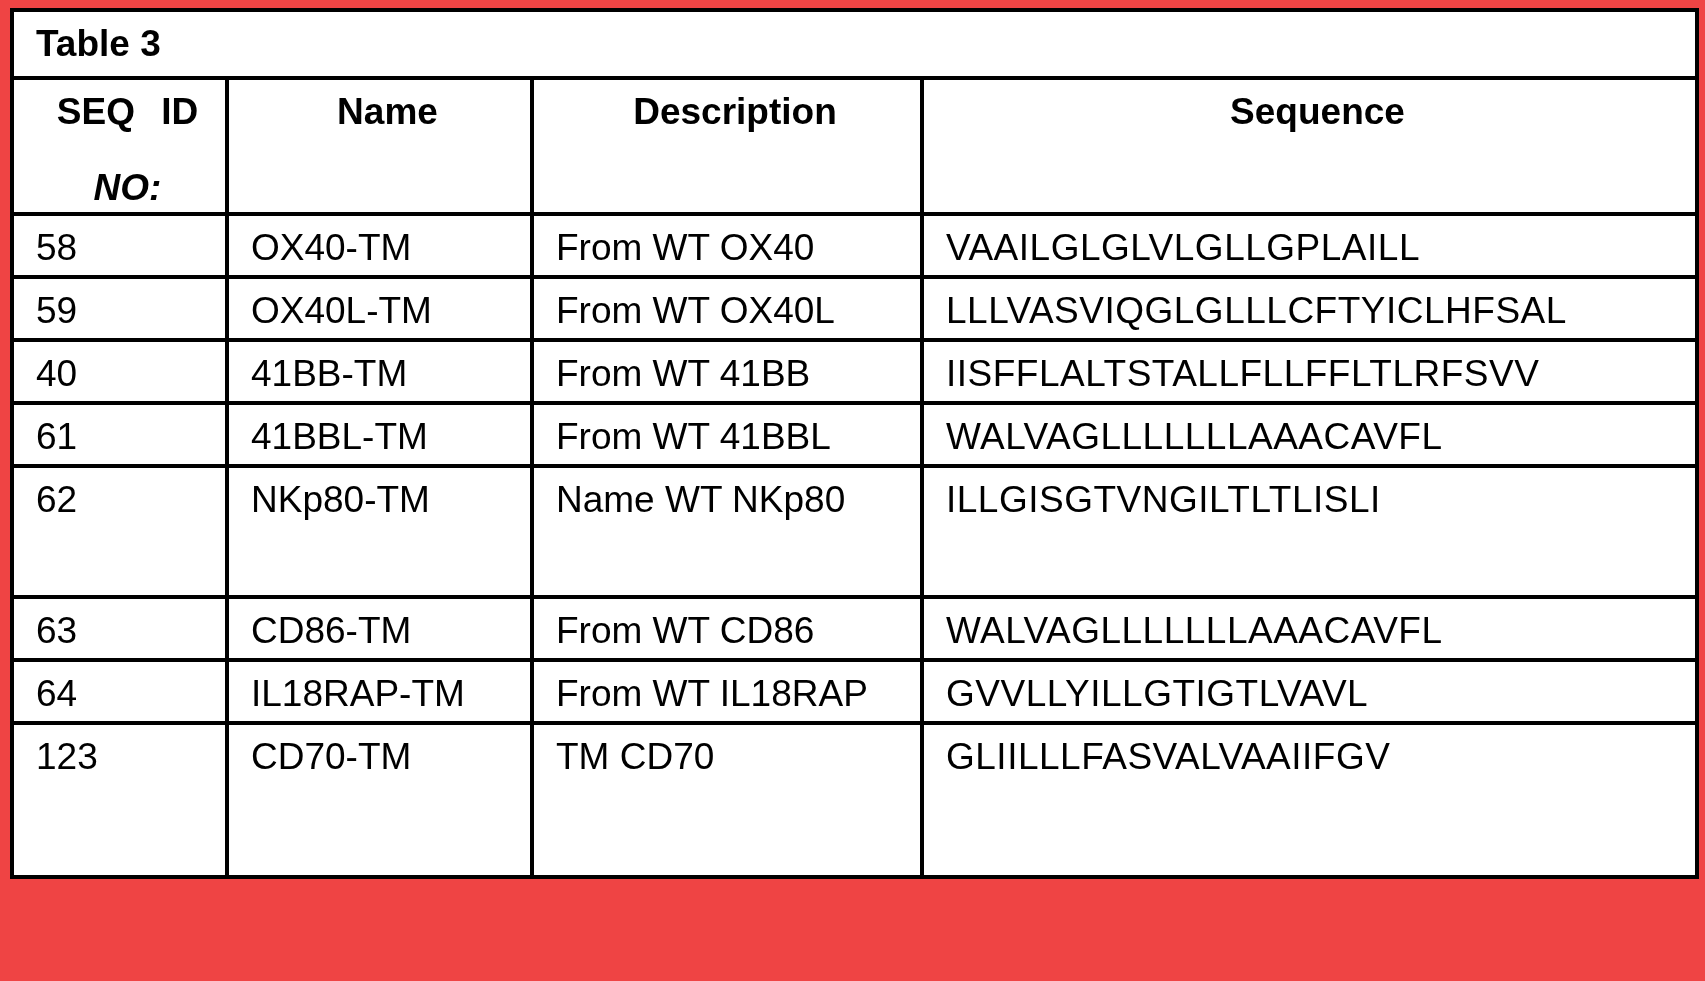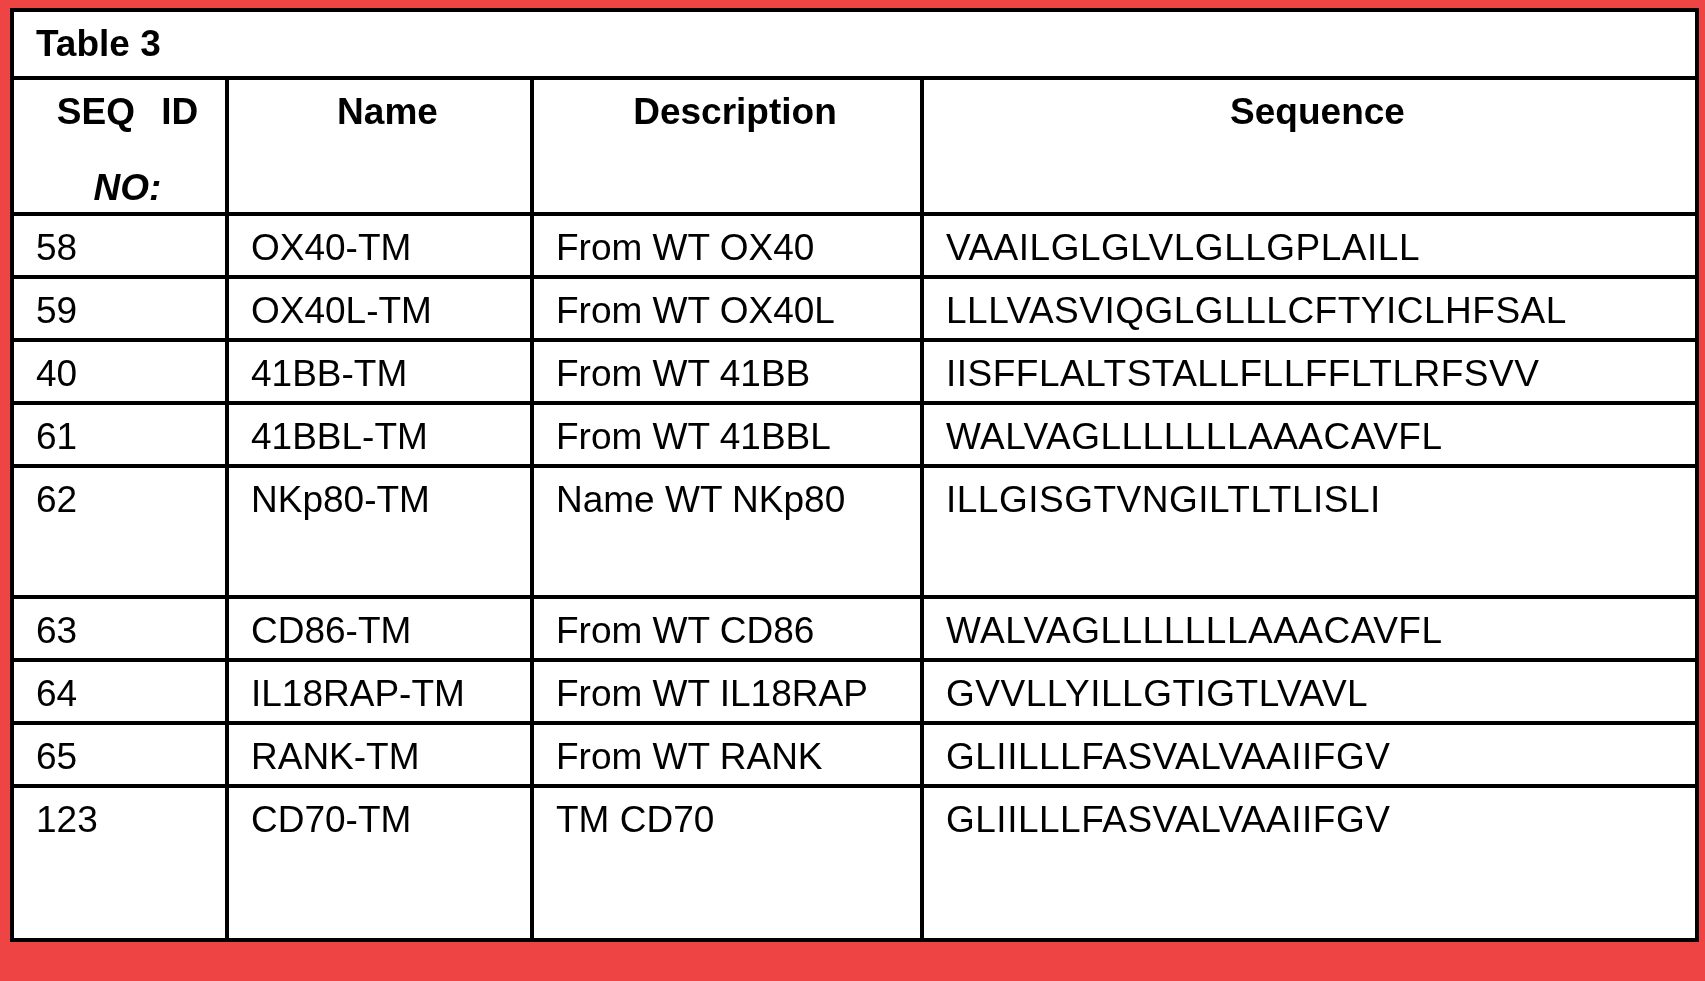--- a/index.html
+++ b/index.html
@@ -121,26 +121,20 @@
       <td class="cell-seq">WALVAGLLLLLLLAAACAVFL</td>
     </tr>
 
     <tr class="r-std">
       <td class="cell-id">64</td>
       <td class="cell-name">IL18RAP-TM</td>
       <td class="cell-desc">From WT IL18RAP</td>
       <td class="cell-seq">GVVLLYILLGTIGTLVAVL</td>
     </tr>
 
-    <tr class="r-std">
-      <td class="cell-id">65</td>
-      <td class="cell-name">RANK-TM</td>
-      <td class="cell-desc">From WT RANK</td>
-      <td class="cell-seq">GLIILLLFASVALVAAIIFGV</td>
-    </tr>
 
     <tr class="r-last">
       <td class="cell-id">123</td>
       <td class="cell-name">CD70-TM</td>
       <td class="cell-desc">TM CD70</td>
       <td class="cell-seq">GLIILLLFASVALVAAIIFGV</td>
     </tr>
   </tbody>
     </table>
 </div>

